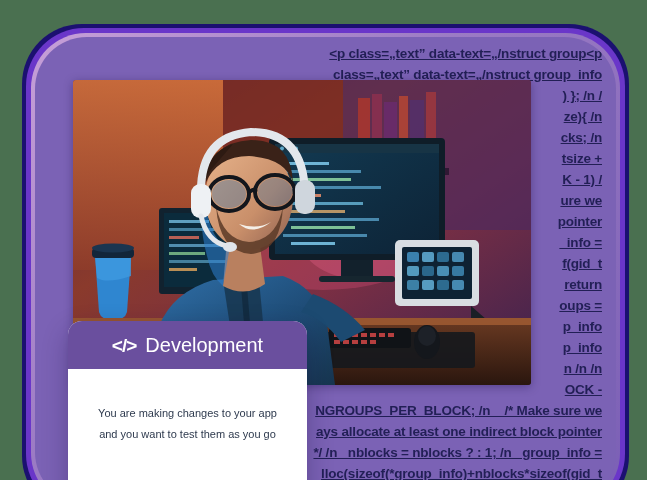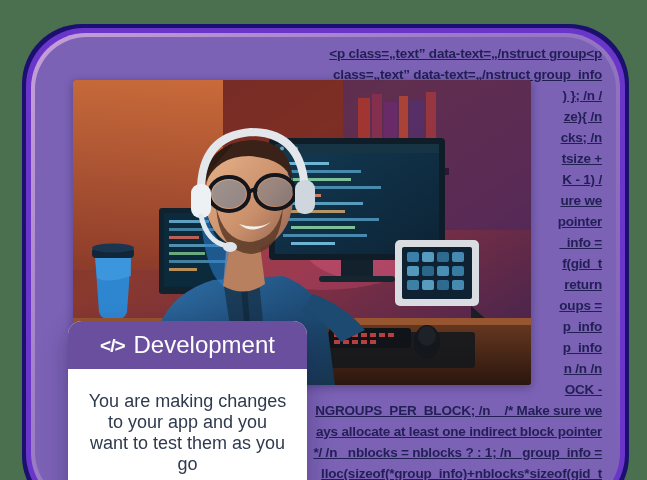--- a/index.html
+++ b/index.html
@@ -88,36 +88,36 @@
     display:flex;align-items:center;justify-content:center;
     gap:9px;
     color:#fff;
   }
   .card-head .glyph{
     font-family:"Liberation Sans", sans-serif;
     font-weight:bold;font-size:19px;line-height:1;
     letter-spacing:-1px;
   }
   .card-head .title{
-    font-size:24px;font-weight:normal;line-height:1;
+    font-size:20px;font-weight:normal;line-height:1;
   }
   .card-body{
     flex:1 1 auto;
     display:flex;flex-direction:column;
     align-items:center;justify-content:flex-start;
     padding:22px 16px 10px 16px;
     box-sizing:border-box;
   }
   .card-body .desc{
     color:#2e3a4e;
-    font-size:18px;
+    font-size:11px;
     line-height:21px;
     text-align:center;
     max-width:200px;
-    margin:0;
+    margin:12px;
   }
 </style>
 </head>
 <body>
 
 <div id="stage">
 
   <div class="frame frame-outer"></div>
   <div class="frame frame-violet"></div>
   <div class="frame frame-pink"></div>

